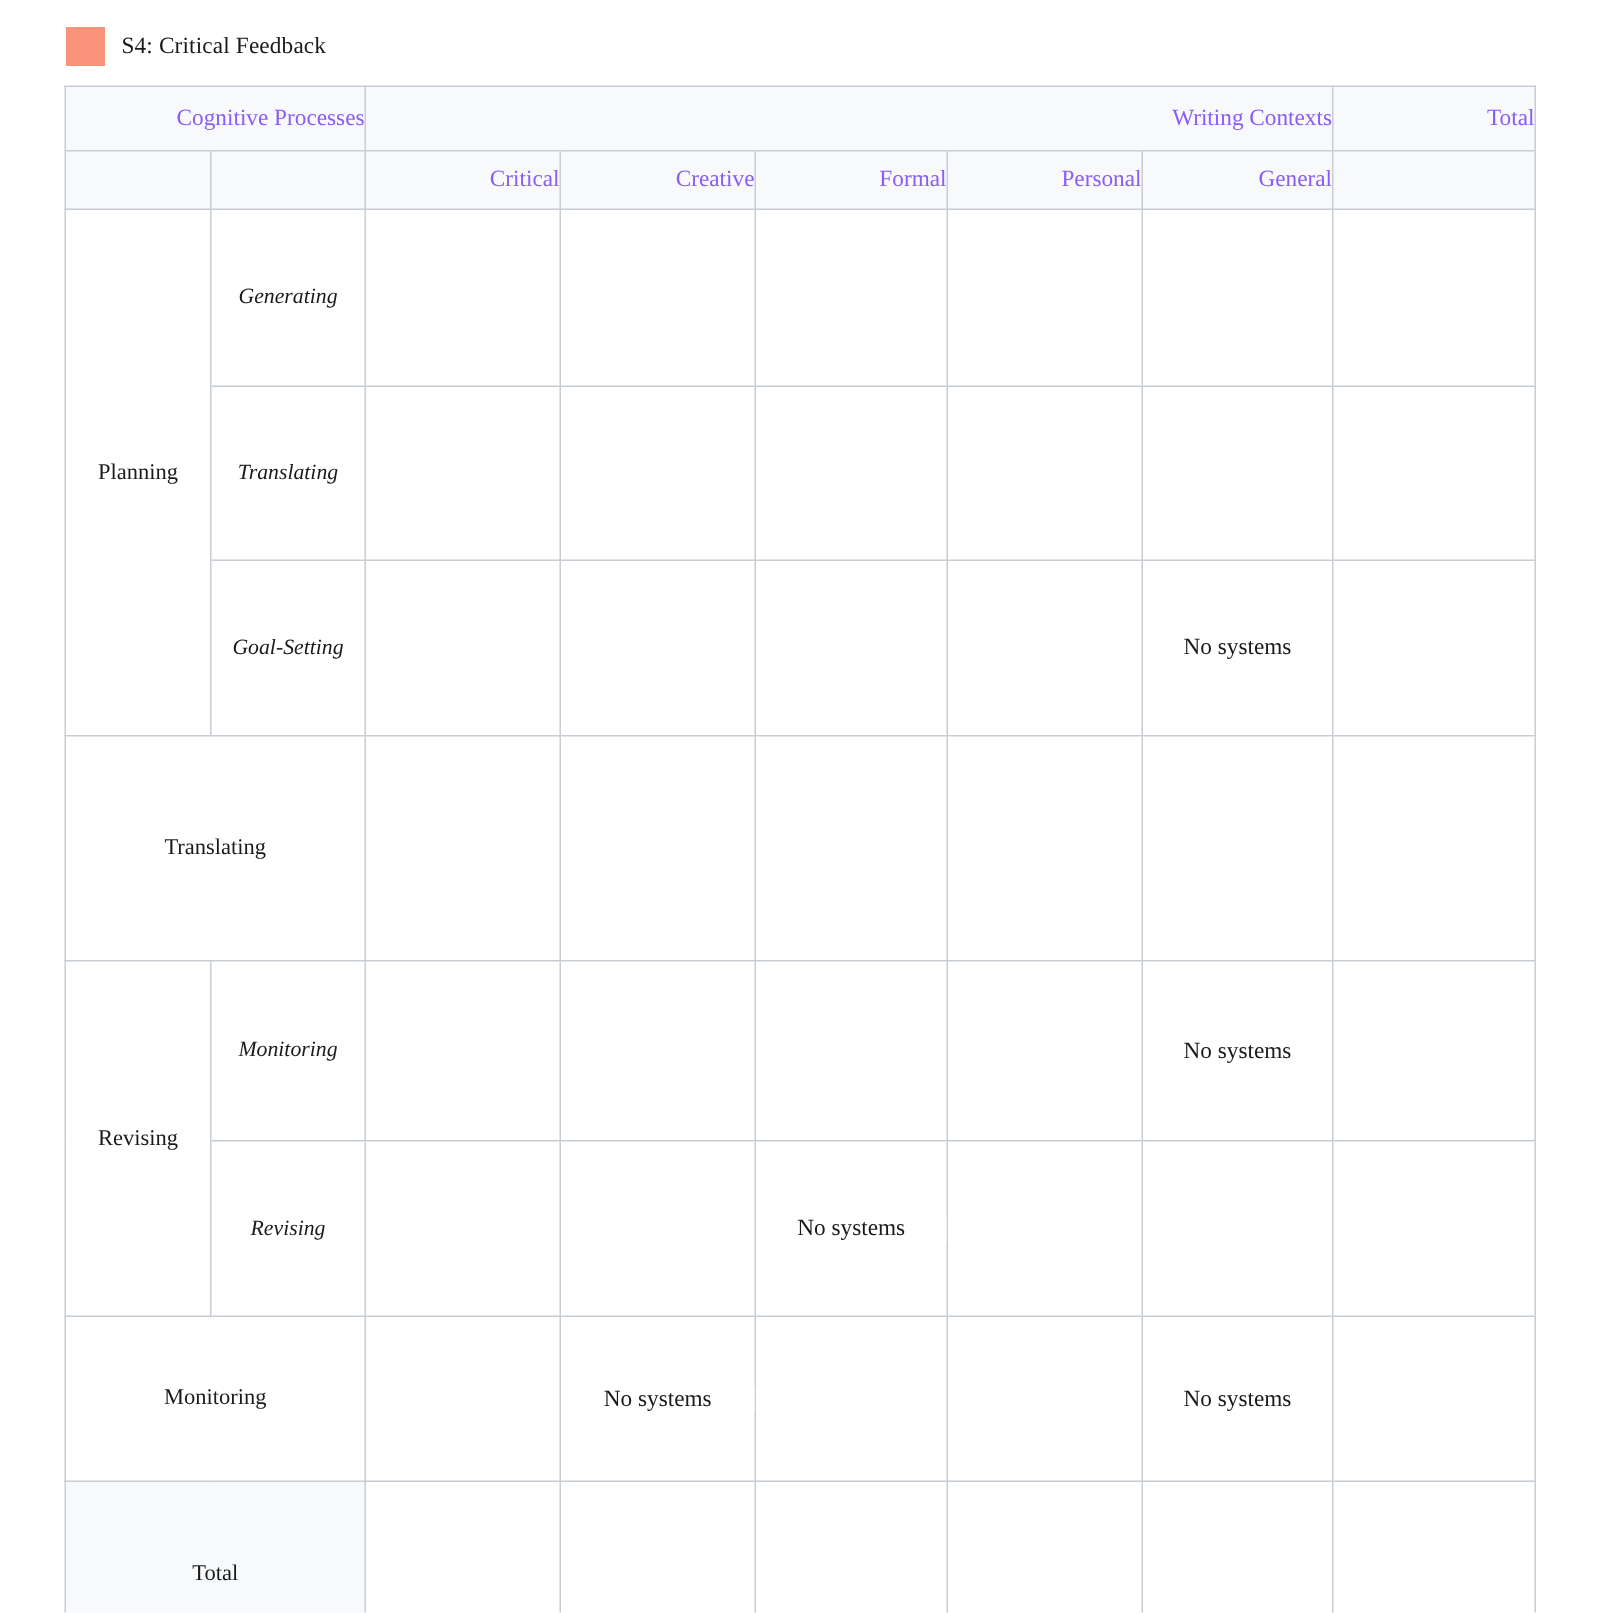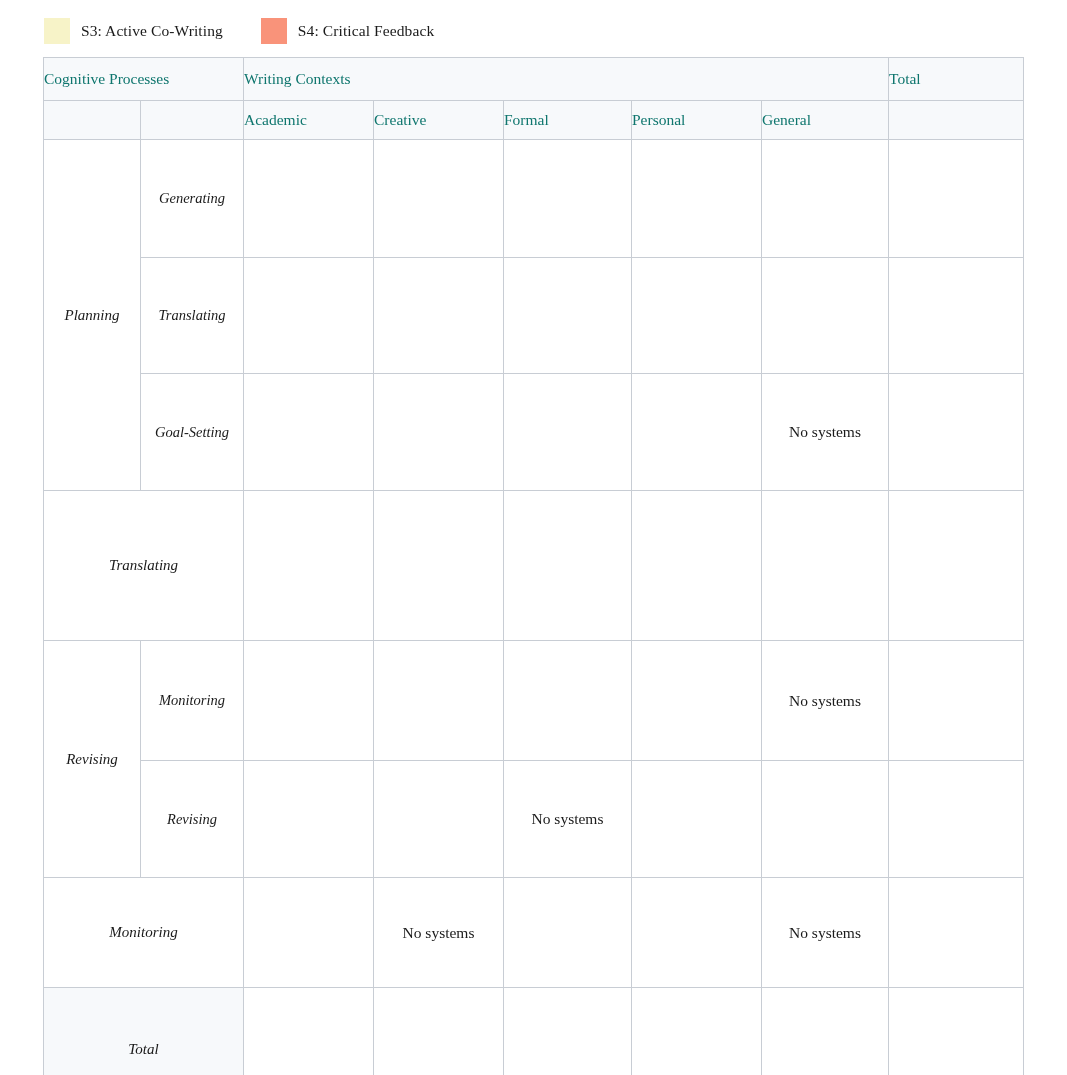--- a/index.html
+++ b/index.html
@@ -34,35 +34,34 @@
     table-layout:fixed;
   }
   .tbl td,.tbl th{
     border:1px solid #c8cdd4;
     padding:0;
     vertical-align:middle;
     font-weight:normal;
   }
   .hdr-group,.hdr-sub{
     background:#f7f9fb;
-    text-align:left;
+    text-align:right;
     font-weight:bold;
     font-size:15.5px;
     height:42px;
-    color:#0f766e;
+    color:#8b5cf6;
   }
   .hdr-sub{height:38px;}
   .hdr-blank{background:#f7f9fb;}
 
   .rowlab{
     background:#ffffff;
     text-align:center;
     font-size:15px;
     color:#1a1a1a;
-    font-style:italic;
   }
   .rowlab.sub{font-style:italic;font-size:14.5px;}
   .rowlab.totalrow{background:#f7f9fb;}
 
   
   .stack{
     display:flex;flex-direction:column;
     width:100%;height:100%;
     box-sizing:border-box;
   }
@@ -83,24 +82,20 @@
   .seg.none{background:#ffffff;font-size:15.5px;color:#1a1a1a;}
 
   td.cell{padding:0;}
 </style>
 </head>
 <body>
 
 <div class="page">
 
   <div class="legend" id="legend">
-      <div class="legend-item">
-        <span class="legend-swatch" style="background: rgb(247, 243, 200);"></span>
-        <span class="legend-label">S3: Active Co-Writing</span>
-      </div>
       <div class="legend-item">
         <span class="legend-swatch" style="background: rgb(249, 147, 122);"></span>
         <span class="legend-label">S4: Critical Feedback</span>
       </div>
     </div>
 
   <table class="tbl">
     <colgroup>
       <col style="width:97px">
       <col style="width:103px">
@@ -113,21 +108,21 @@
     </colgroup>
     <thead>
       <tr>
         <th class="hdr-group" colspan="2">Cognitive Processes</th>
         <th class="hdr-group" colspan="5">Writing Contexts</th>
         <th class="hdr-group">Total</th>
       </tr>
       <tr>
         <th class="hdr-blank"></th>
         <th class="hdr-blank"></th>
-        <th class="hdr-sub">Academic</th>
+        <th class="hdr-sub">Critical</th>
         <th class="hdr-sub">Creative</th>
         <th class="hdr-sub">Formal</th>
         <th class="hdr-sub">Personal</th>
         <th class="hdr-sub">General</th>
         <th class="hdr-blank"></th>
       </tr>
     </thead>
     <tbody id="tbody">
         <tr style="height: 118px;">
           <td class="rowlab" rowspan="3">Planning</td>

